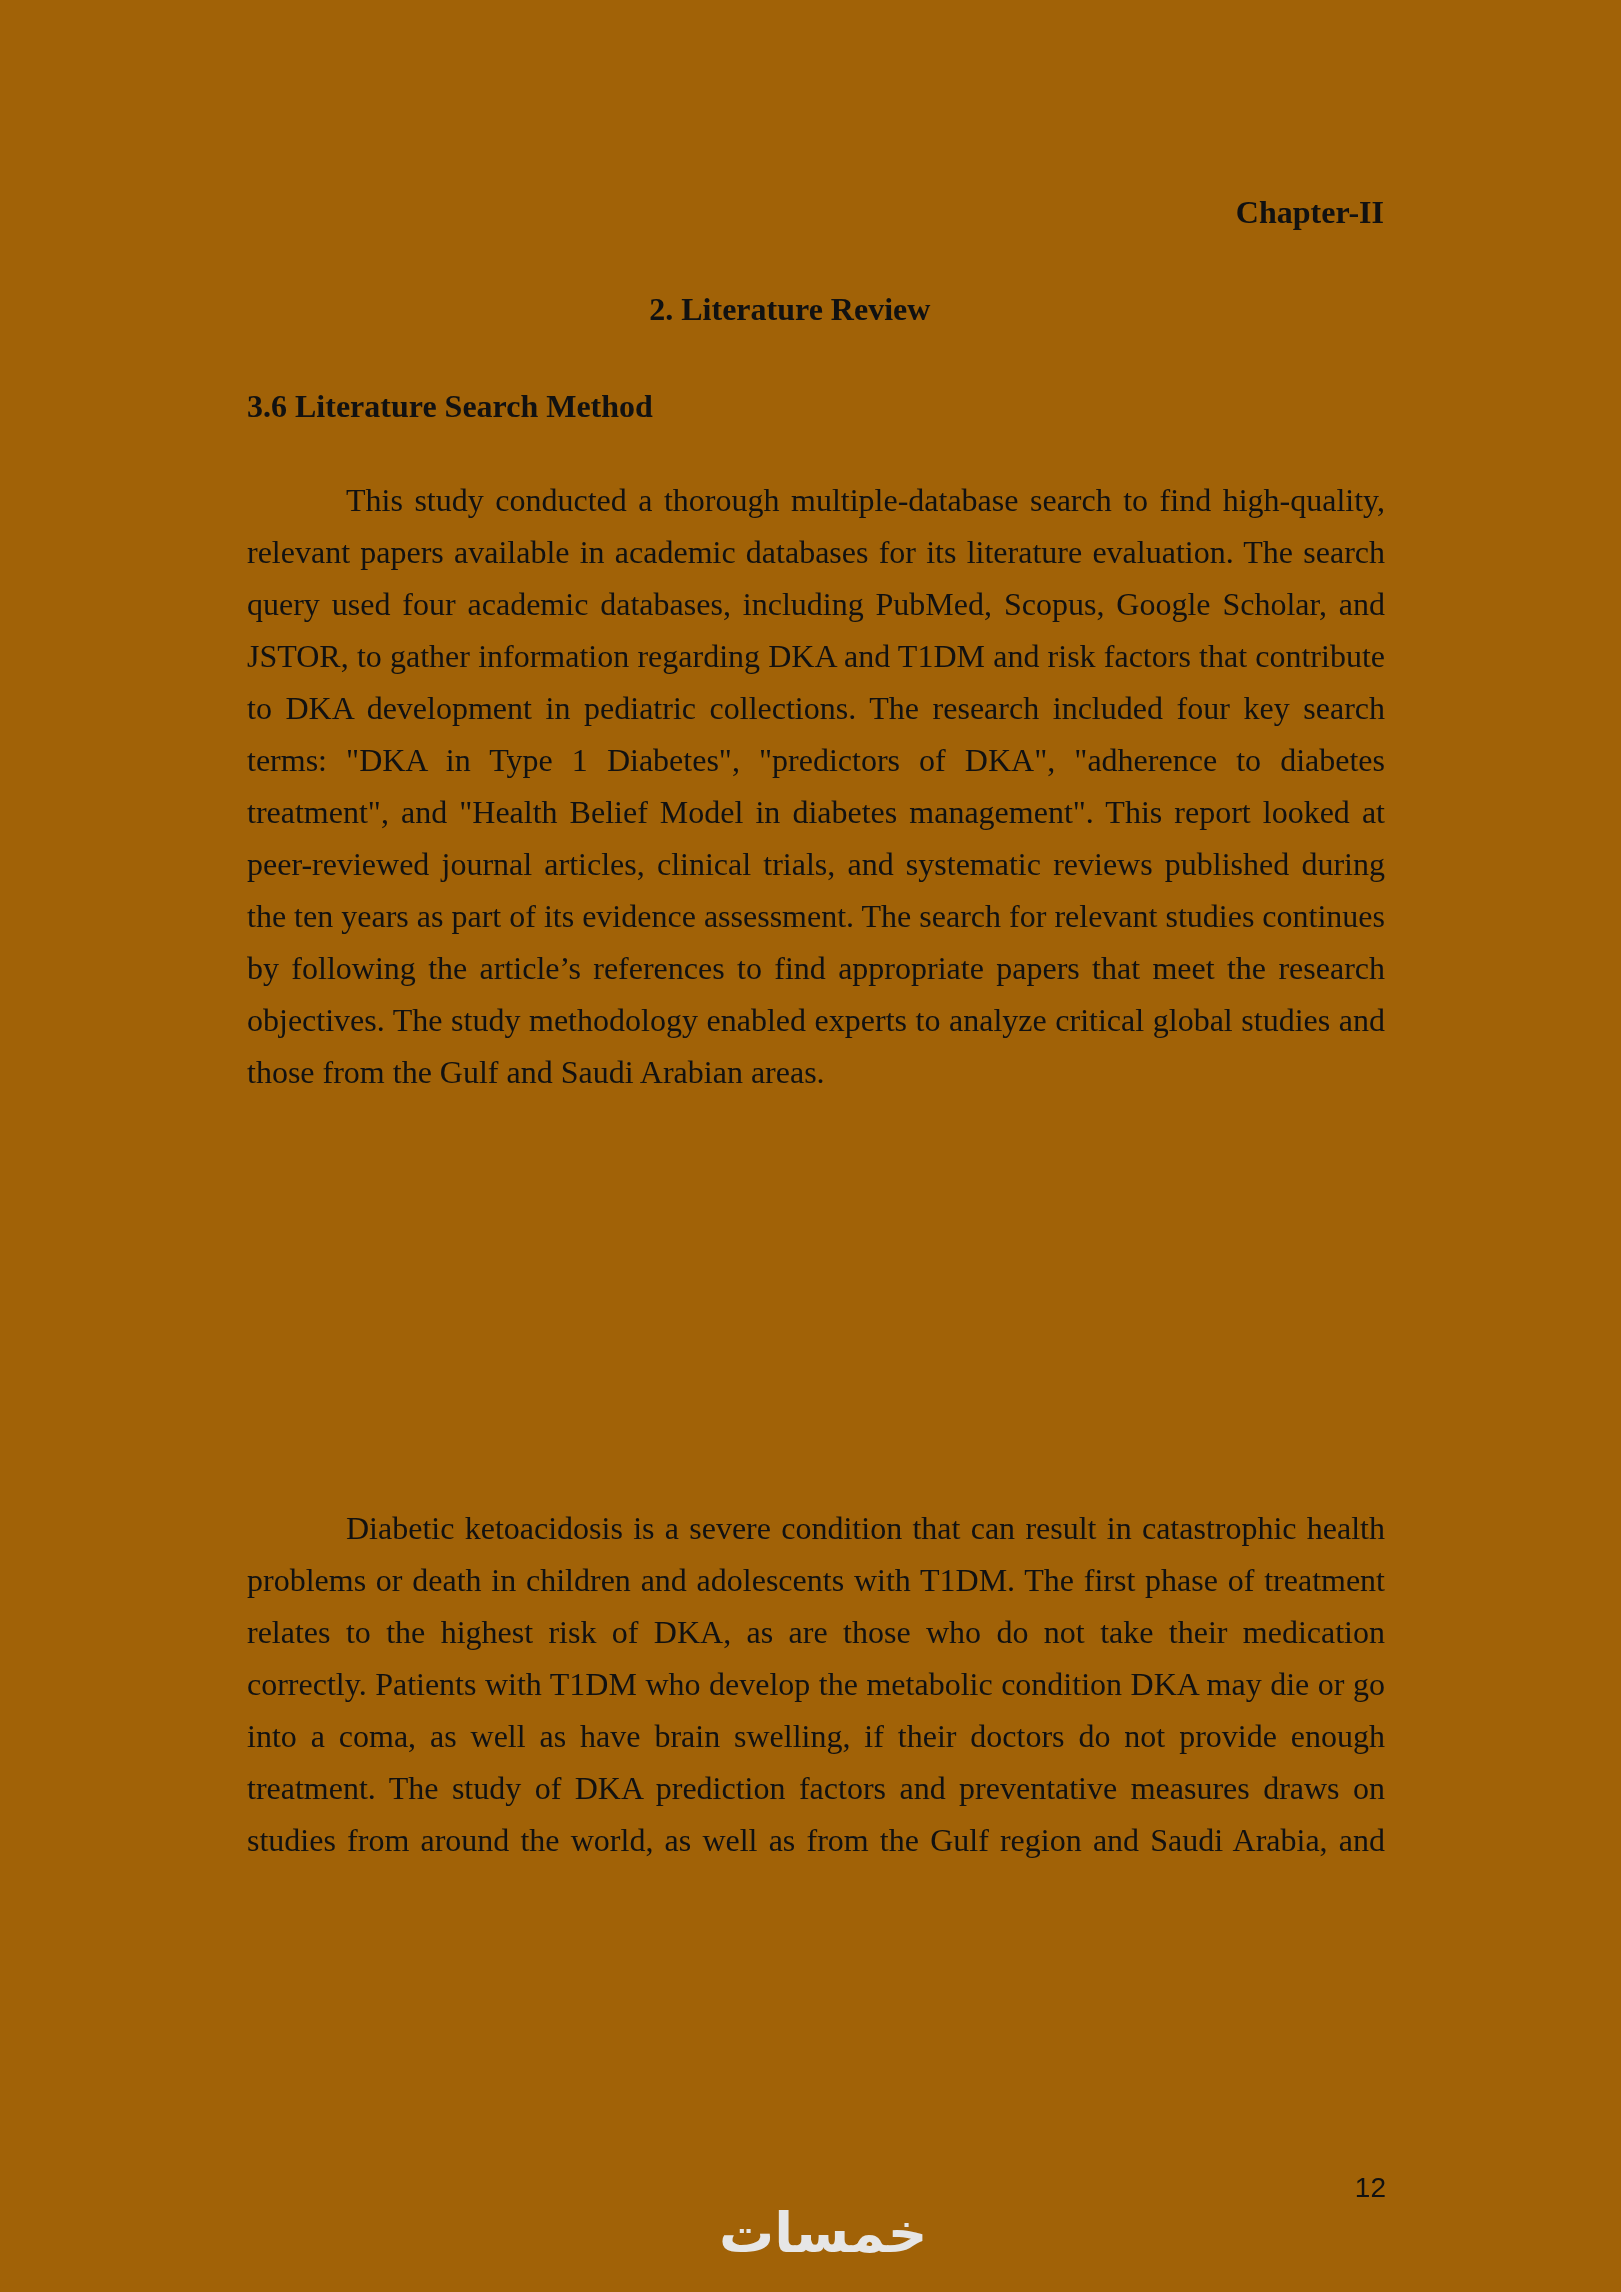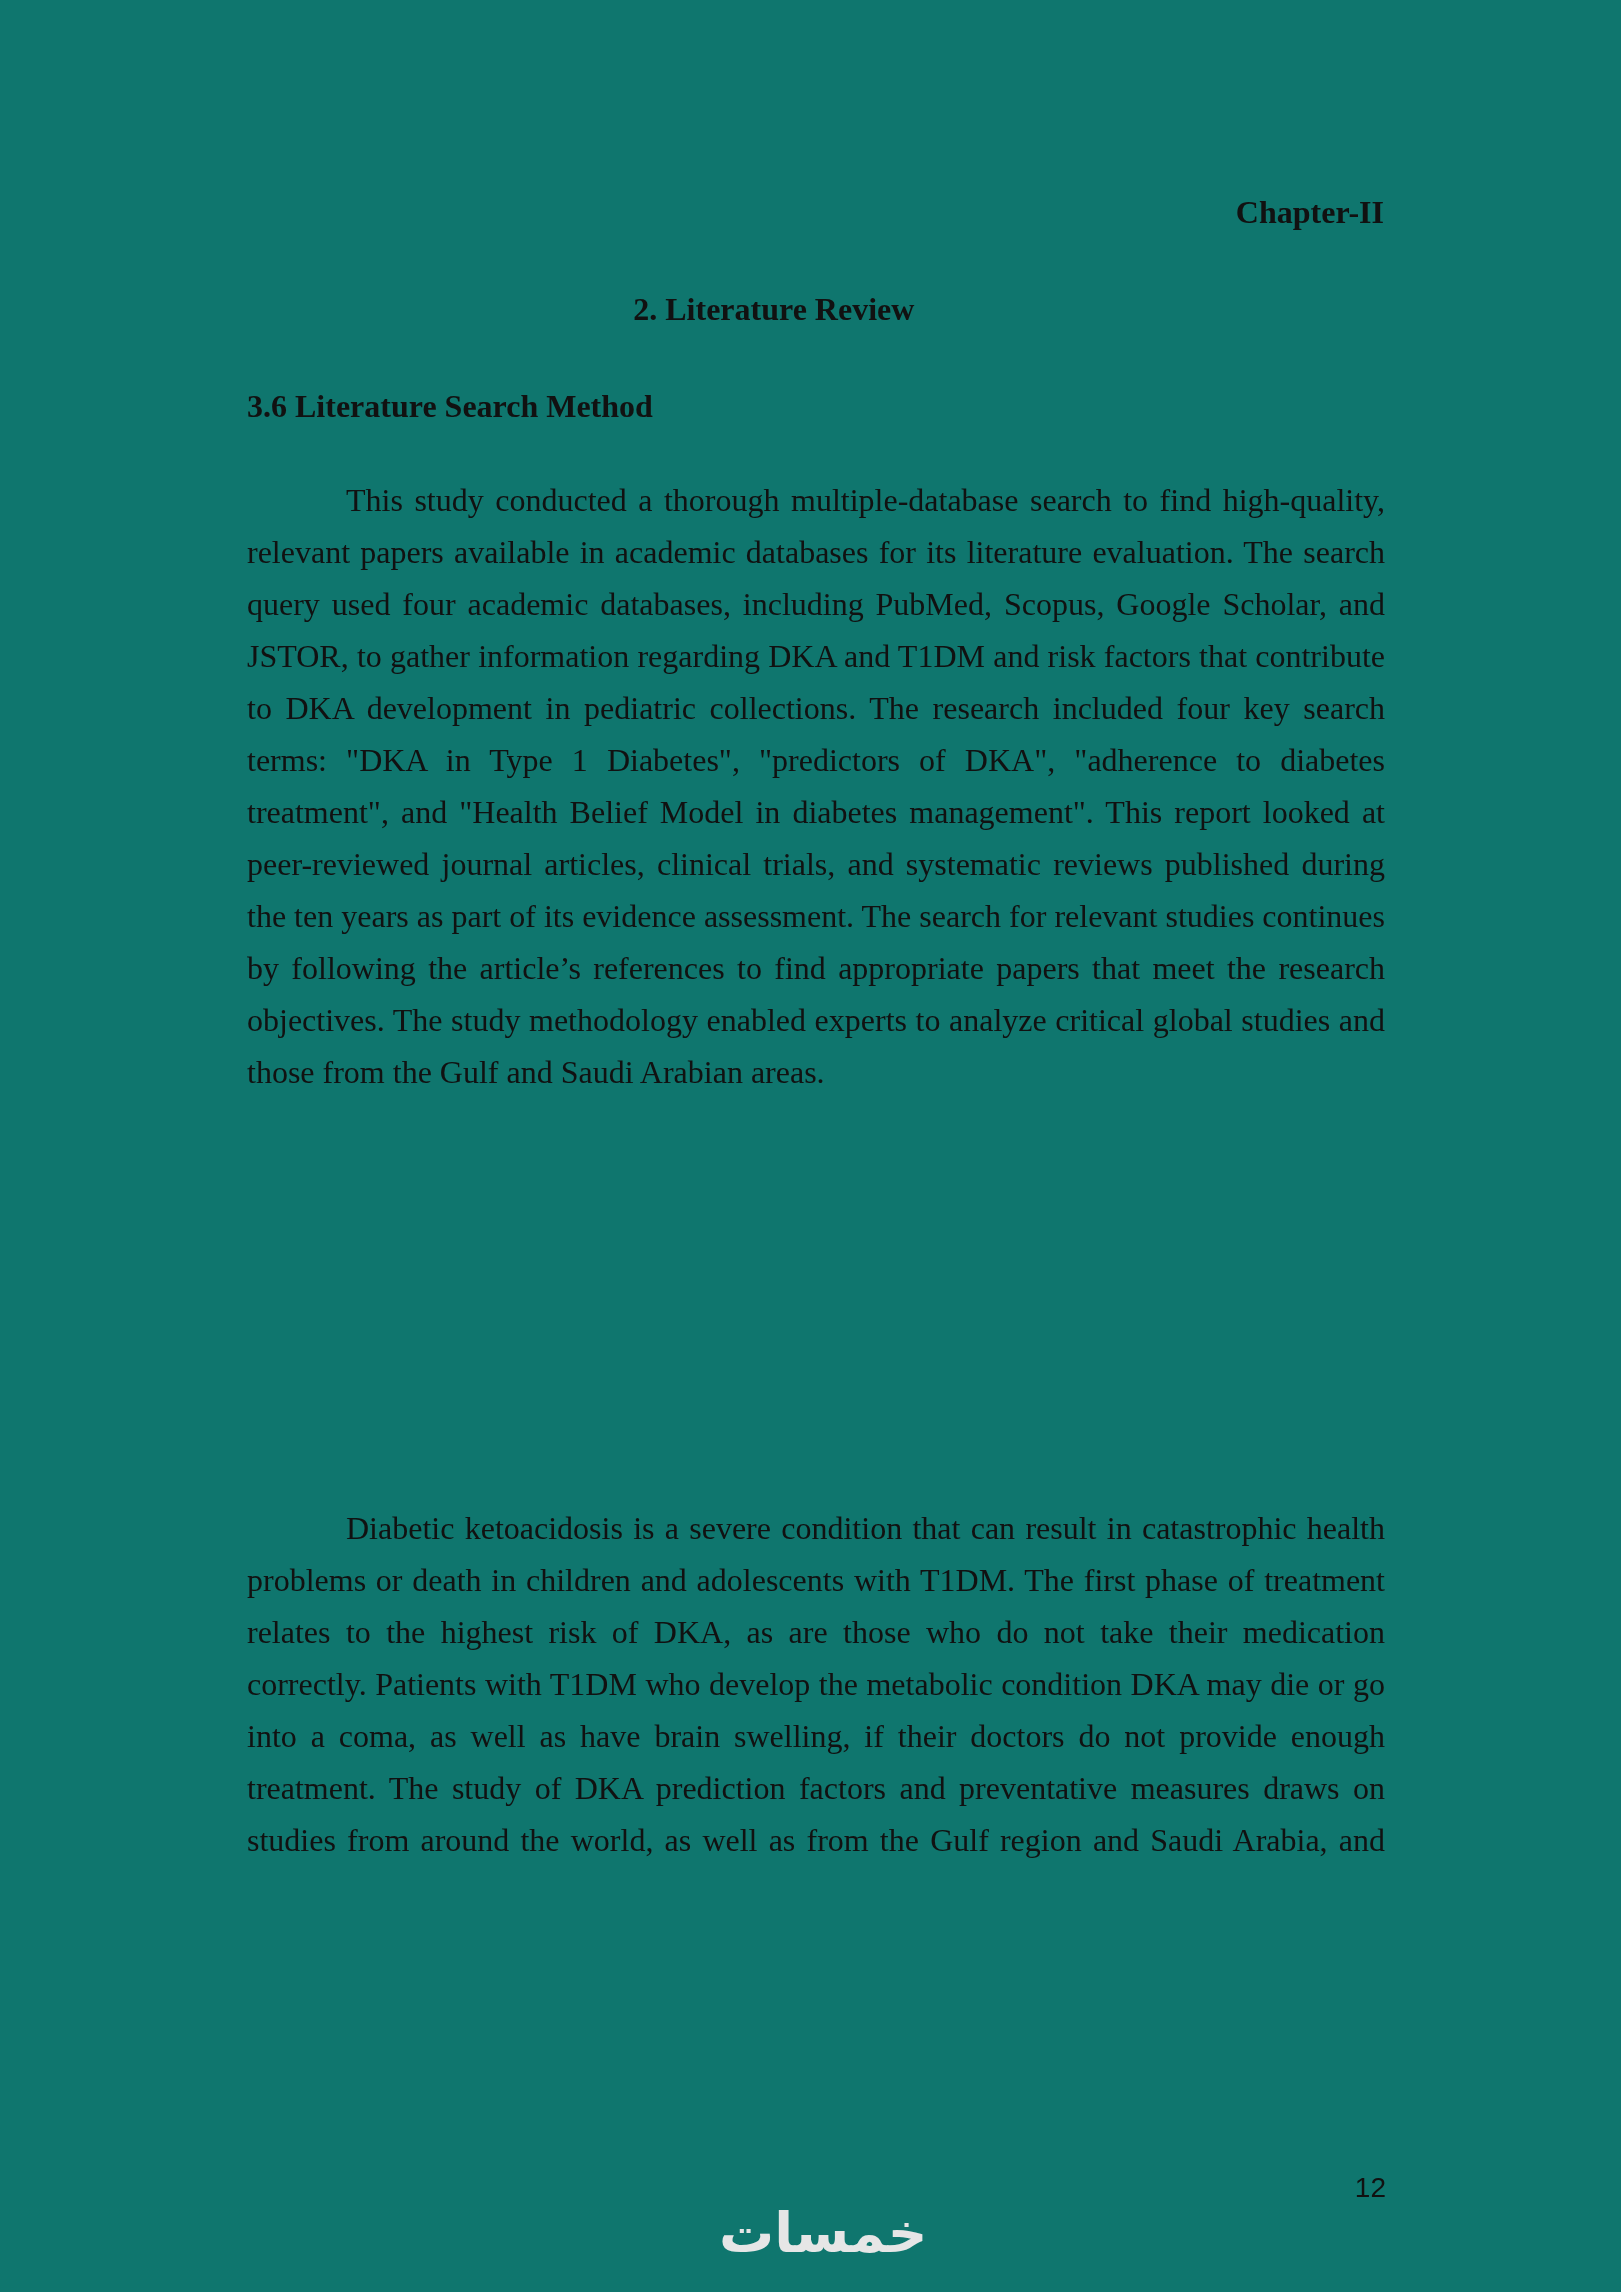--- a/index.html
+++ b/index.html
@@ -1,27 +1,27 @@
 <!DOCTYPE html>
 <html><head>
 <meta charset="utf-8">
 <style>
   html, body { margin: 0; padding: 0; background: #ffffff; }
   body { width: 1621px; height: 2293px; position: relative; overflow: hidden; }
   .page {
     position: absolute; left: 0; top: 0; width: 1621px; height: 2293px;
-    background: #0f766e; color: #111111;
+    background: #a16207; color: #111111;
     font-family: "Liberation Serif", "DejaVu Serif", serif;
   }
   .chapter {
     position: absolute; right: 237px; top: 194px;
     font-size: 32px; font-weight: bold; text-align: right;
   }
   .main-title {
-    position: absolute; left: 0; width: 1530px; top: 291px;
+    position: absolute; left: 16px; width: 1530px; top: 291px;
     text-align: center; font-size: 32px; font-weight: bold;
     padding-left: 17.6px; box-sizing: border-box;
   }
   .section-heading {
     position: absolute; left: 247px; font-size: 32px; font-weight: bold;
   }
   .para {
     position: absolute; left: 247px; width: 1138px;
     font-size: 32px; line-height: 52px;
     text-align: justify; margin: 0;

